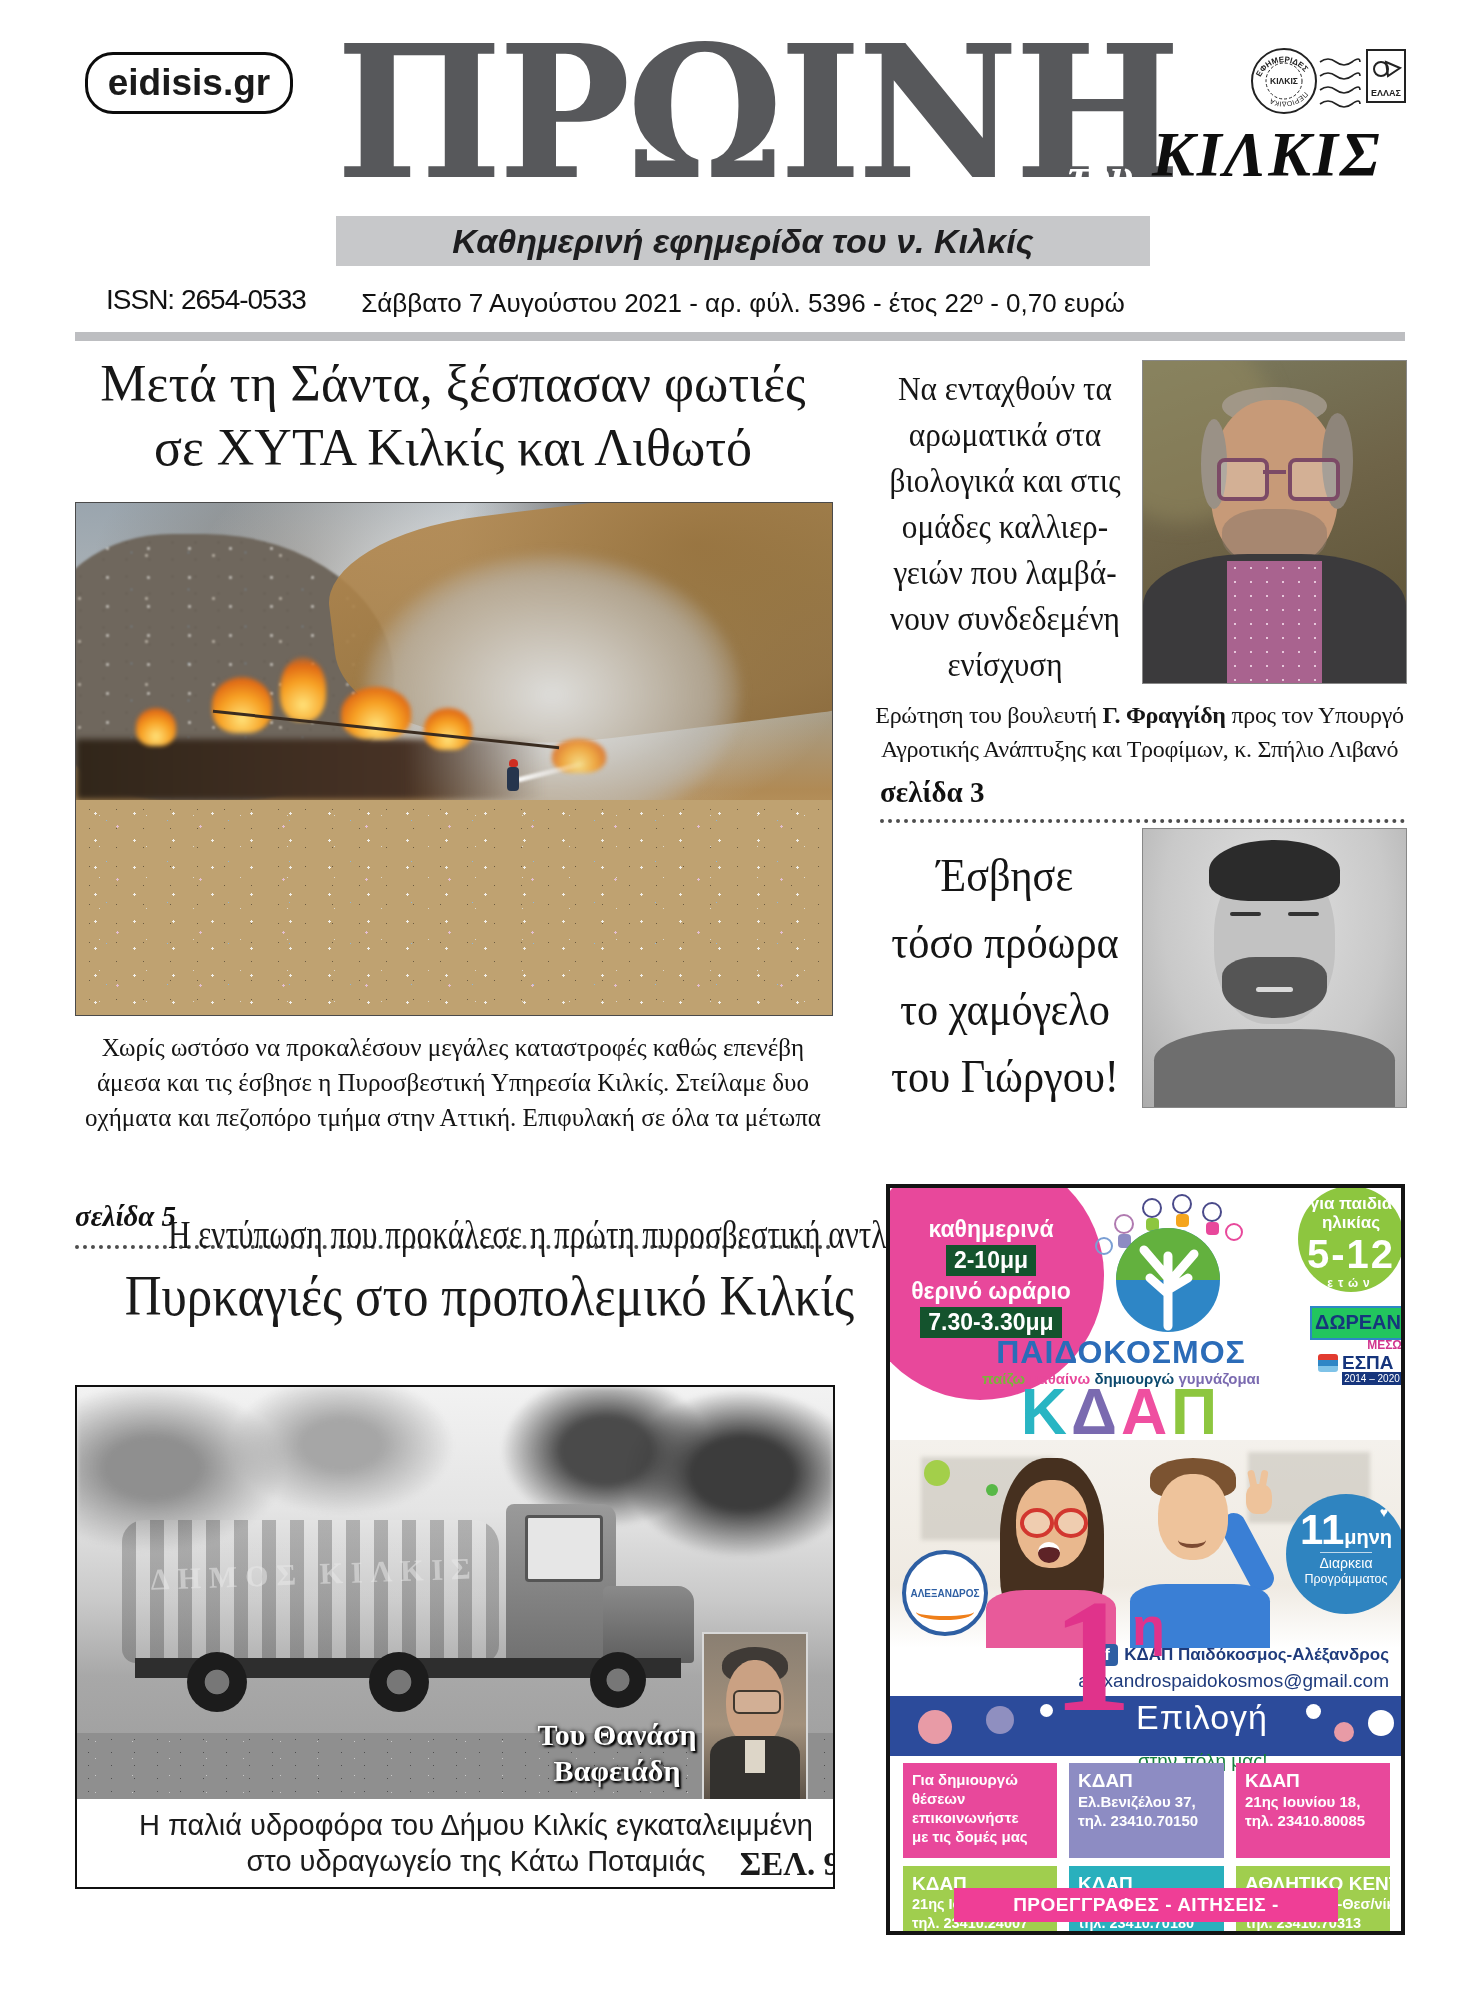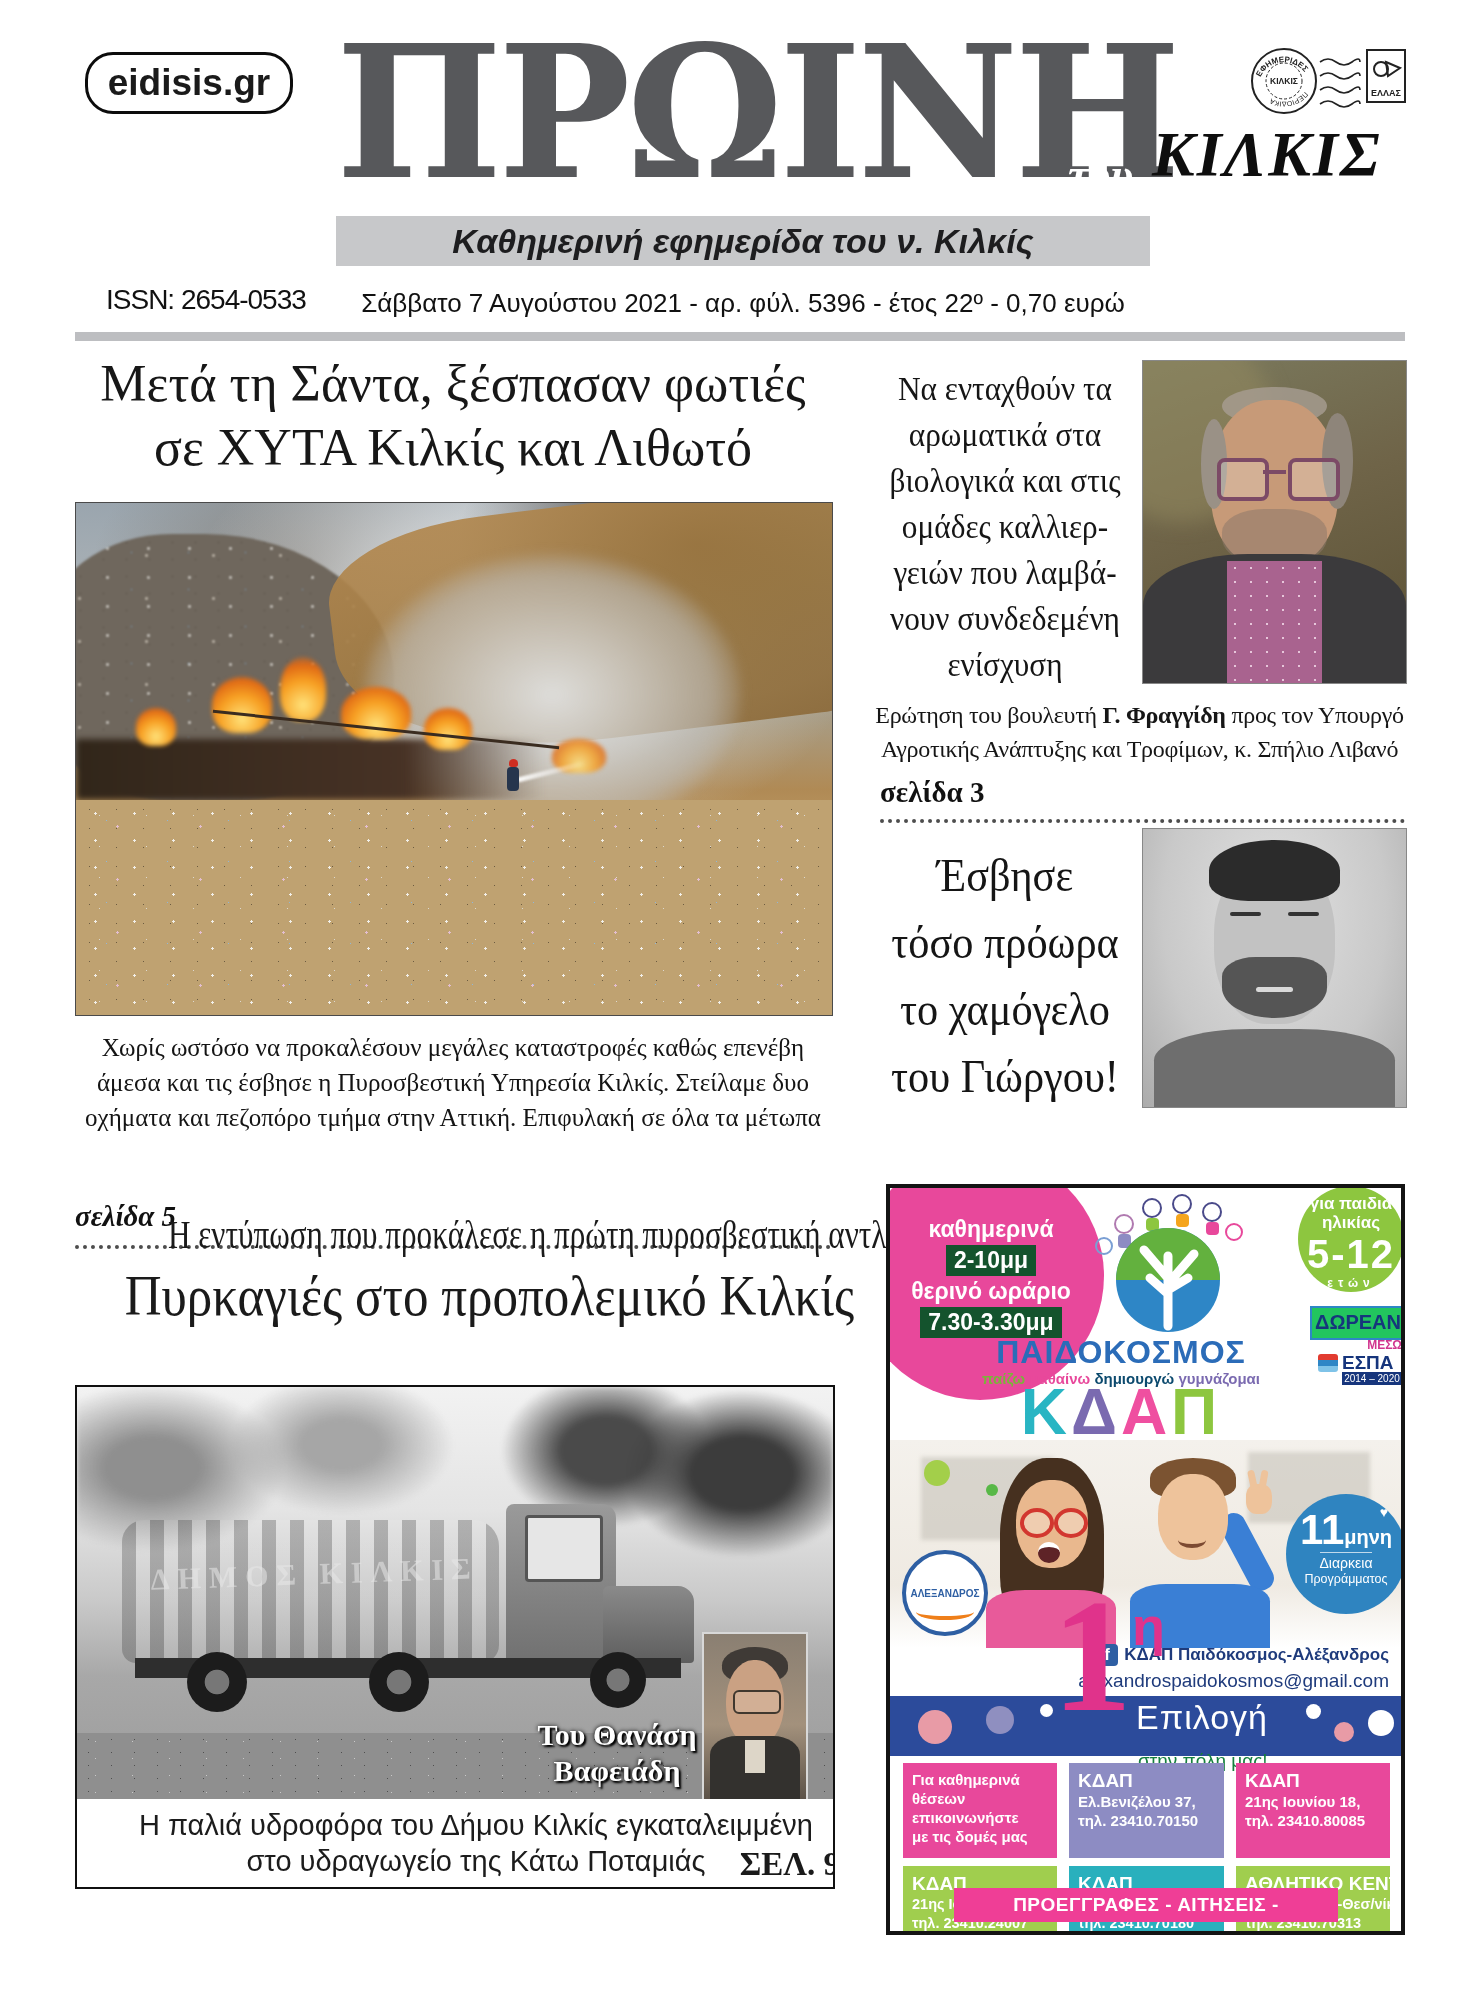--- a/index.html
+++ b/index.html
@@ -501,21 +501,21 @@
       <div class="abs ad-dot" style="left:96px;top:10px;width:28px;height:28px;background:#8f8fc0;"></div>
       <div class="abs ad-dot" style="left:150px;top:8px;width:13px;height:13px;background:#fff;"></div>
       <div class="abs ad-dot" style="left:416px;top:8px;width:15px;height:15px;background:#fff;"></div>
       <div class="abs ad-dot" style="left:444px;top:26px;width:20px;height:20px;background:#e89ba6;"></div>
       <div class="abs ad-dot" style="left:478px;top:14px;width:26px;height:26px;background:#fff;"></div>
     </div>
     <div class="abs" id="ad-choice1">Επιλογή</div>
     <div class="abs" id="ad-choice2">στην πόλη μας!</div>
 
     <div class="ad-box bx0">
-      <div class="bl">Για καθημερινά</div>
+      <div class="bl">Για δημιουργώ</div>
       <div class="bl">θέσεων</div>
       <div class="bl">επικοινωνήστε</div>
       <div class="bl">με τις δομές μας</div>
     </div>
     <div class="ad-box bx1">
       <div class="bl big">ΚΔΑΠ</div>
       <div class="bl">Ελ.Βενιζέλου 37,</div>
       <div class="bl">τηλ. 23410.70150</div>
     </div>
     <div class="ad-box bx2">

